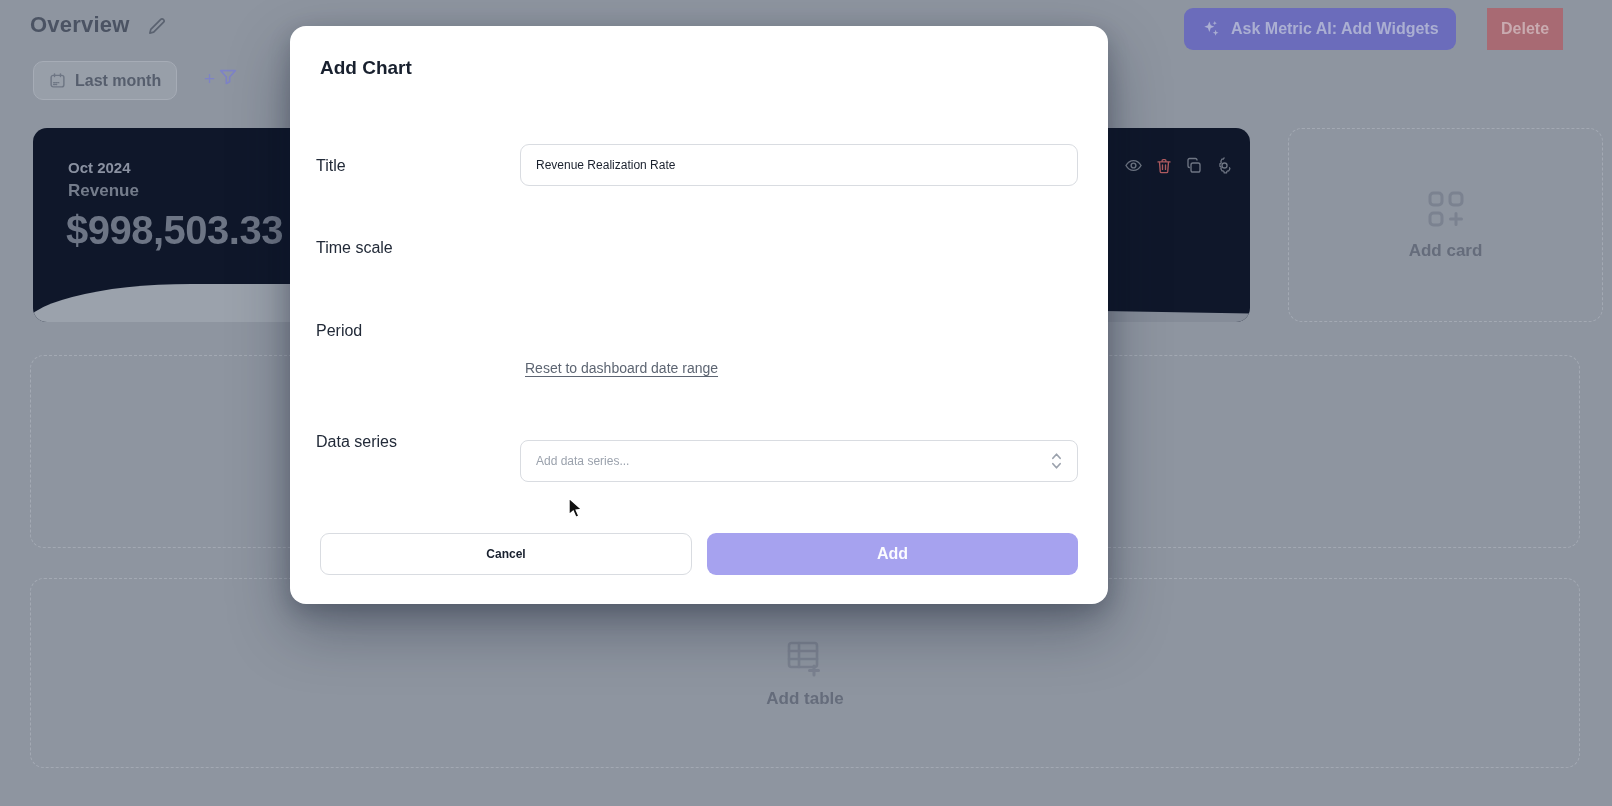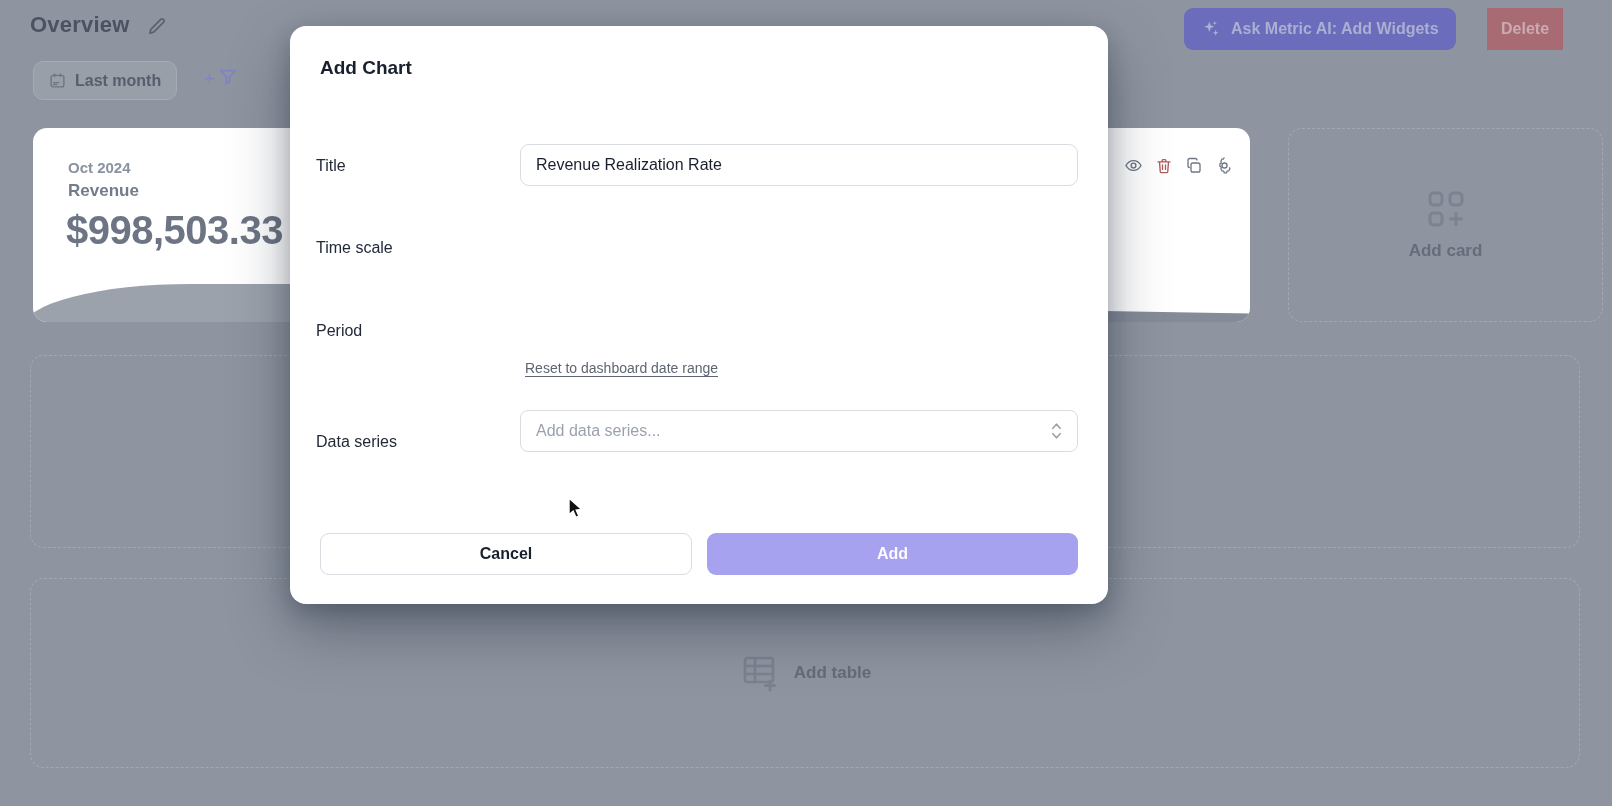--- a/index.html
+++ b/index.html
@@ -25,73 +25,73 @@
   .btn-ai{
     left:1184px;top:8px;height:42px;display:inline-flex;align-items:center;gap:10px;
     padding:0 17px;background:#6b6cbb;border-radius:9px;border:none;
     color:#abafd2;font-weight:600;font-size:16px;
   }
   .btn-delete{
     left:1487px;top:8px;height:42px;display:inline-flex;align-items:center;
     padding:0 14px;background:#a86a73;border-radius:0;border:none;
     color:#c9abb0;font-weight:600;font-size:16px;
   }
-  .card{position:absolute;background:#ffffff;border-radius:14px;overflow:hidden;}
+  .card{position:absolute;background:#0f172a;border-radius:14px;overflow:hidden;}
   .card-a{left:33px;top:128px;width:500px;height:194px;}
   .card-a .oct{left:35px;top:31px;font-size:15px;font-weight:600;color:#8a91a1;}
   .card-a .metric{left:35px;top:53px;font-size:17px;font-weight:700;color:#747c8b;}
   .card-a .amount{left:33px;top:80px;font-size:40px;font-weight:700;color:#6d7585;letter-spacing:-0.5px;}
   .card-a .hump{
     left:-10px;right:-10px;bottom:-6px;height:44px;background:#9ba2ac;
     border-radius:55% 65% 0 0 / 170% 120% 0 0;
   }
   .card-b{left:550px;top:128px;width:700px;height:194px;}
   .card-b .icon-row{right:16px;top:28px;display:flex;gap:12px;align-items:center;color:#6f7684;}
   .card-b .wedge{
     left:0;right:0;bottom:0;height:30px;background:#858c98;
     clip-path:polygon(0 30%,100% 72%,100% 100%,0 100%);
   }
   .dashed{position:absolute;border:1.5px dashed #a3a9b3;border-radius:14px;box-sizing:border-box;}
   .card-c{left:1288px;top:128px;width:315px;height:194px;
     display:flex;flex-direction:column;align-items:center;justify-content:center;gap:12px;color:#7b8290;}
   .tile-label{font-size:17px;font-weight:600;color:#656c7b;}
   .mid-dashed{left:30px;top:355px;width:1550px;height:193px;}
   .bottom-dashed{left:30px;top:578px;width:1550px;height:190px;
-    display:flex;align-items:center;justify-content:center;gap:11px;color:#7b8290;}
+    display:flex;flex-direction:column;align-items:center;justify-content:center;gap:11px;color:#7b8290;}
 
   
   .modal{
     left:290px;top:26px;width:818px;height:578px;background:#ffffff;border-radius:16px;
     box-shadow:0 25px 60px rgba(15,23,42,.35), 0 8px 22px rgba(15,23,42,.22);
     z-index:10;
   }
   .m-title{left:30px;top:31px;font-size:19px;font-weight:700;color:#18202e;}
   .f-label{position:absolute;left:26px;font-size:16px;font-weight:500;color:#222a38;}
   .field{
     position:absolute;left:230px;width:558px;height:42px;box-sizing:border-box;
     border:1.5px solid #d9dce1;border-radius:9px;background:#fff;
-    font-size:16px;color:#1a212e;
+    font-size:12px;color:#1a212e;
   }
   input.field{padding:0 15px;font-family:"Liberation Sans", sans-serif;outline:none;}
   .selectbox{display:flex;align-items:center;padding:0 14px 0 15px;justify-content:space-between;cursor:default;}
   .selectbox .ph{color:#9ba2ad;}
   .btn-period{
     position:absolute;left:230px;top:283px;width:184px;height:42px;box-sizing:border-box;
     border:1.5px solid #d9dce1;border-radius:9px;background:#fff;
     display:inline-flex;align-items:center;gap:10px;padding:0 15px;
     font-size:16px;font-weight:600;color:#18202e;
   }
   .reset-link{
     position:absolute;left:235px;top:334px;font-size:14px;color:#5d6572;
     text-decoration:underline;text-underline-offset:2.5px;cursor:pointer;
   }
   .btn-cancel{
     position:absolute;left:30px;top:507px;width:372px;height:42px;box-sizing:border-box;
     border:1.5px solid #d9dce1;border-radius:9px;background:#fff;
-    font-size:16px;font-weight:600;color:#18202e;font-family:"Liberation Sans", sans-serif;
+    font-size:12px;font-weight:600;color:#18202e;font-family:"Liberation Sans", sans-serif;
   }
   .btn-add{
     position:absolute;left:417px;top:507px;width:371px;height:42px;
     border:none;border-radius:9px;background:#a6a2ef;
     font-size:16px;font-weight:600;color:#fbfbfe;font-family:"Liberation Sans", sans-serif;
   }
   .cursor{left:566px;top:497px;z-index:50;}
   svg{display:block;}
 </style>
 </head>
@@ -207,21 +207,21 @@
 
   <label class="f-label" style="top:131px;">Title</label>
   <input class="field" style="top: 118px;" type="text" value="Revenue Realization Rate">
 
   <label class="f-label" style="top:213px;">Time scale</label>
 
   <label class="f-label" style="top:296px;">Period</label>
   <a class="reset-link">Reset to dashboard date range</a>
 
   <label class="f-label" style="top:407px;">Data series</label>
-  <div class="field selectbox" style="top:384px;border-radius:8px;">
+  <div class="field selectbox" style="top:414px;border-radius:8px;">
     <span class="ph">Add data series...</span>
     <span>
       <svg width="13" height="20" viewBox="0 0 14 22" fill="none" stroke="#9aa1ac" stroke-width="1.8" stroke-linecap="round" stroke-linejoin="round">
         <path d="M3 8l4-4.5L11 8M3 14l4 4.5L11 14"></path>
       </svg>
     </span>
   </div>
 
   <button class="btn-cancel">Cancel</button>
   <button class="btn-add">Add</button>

